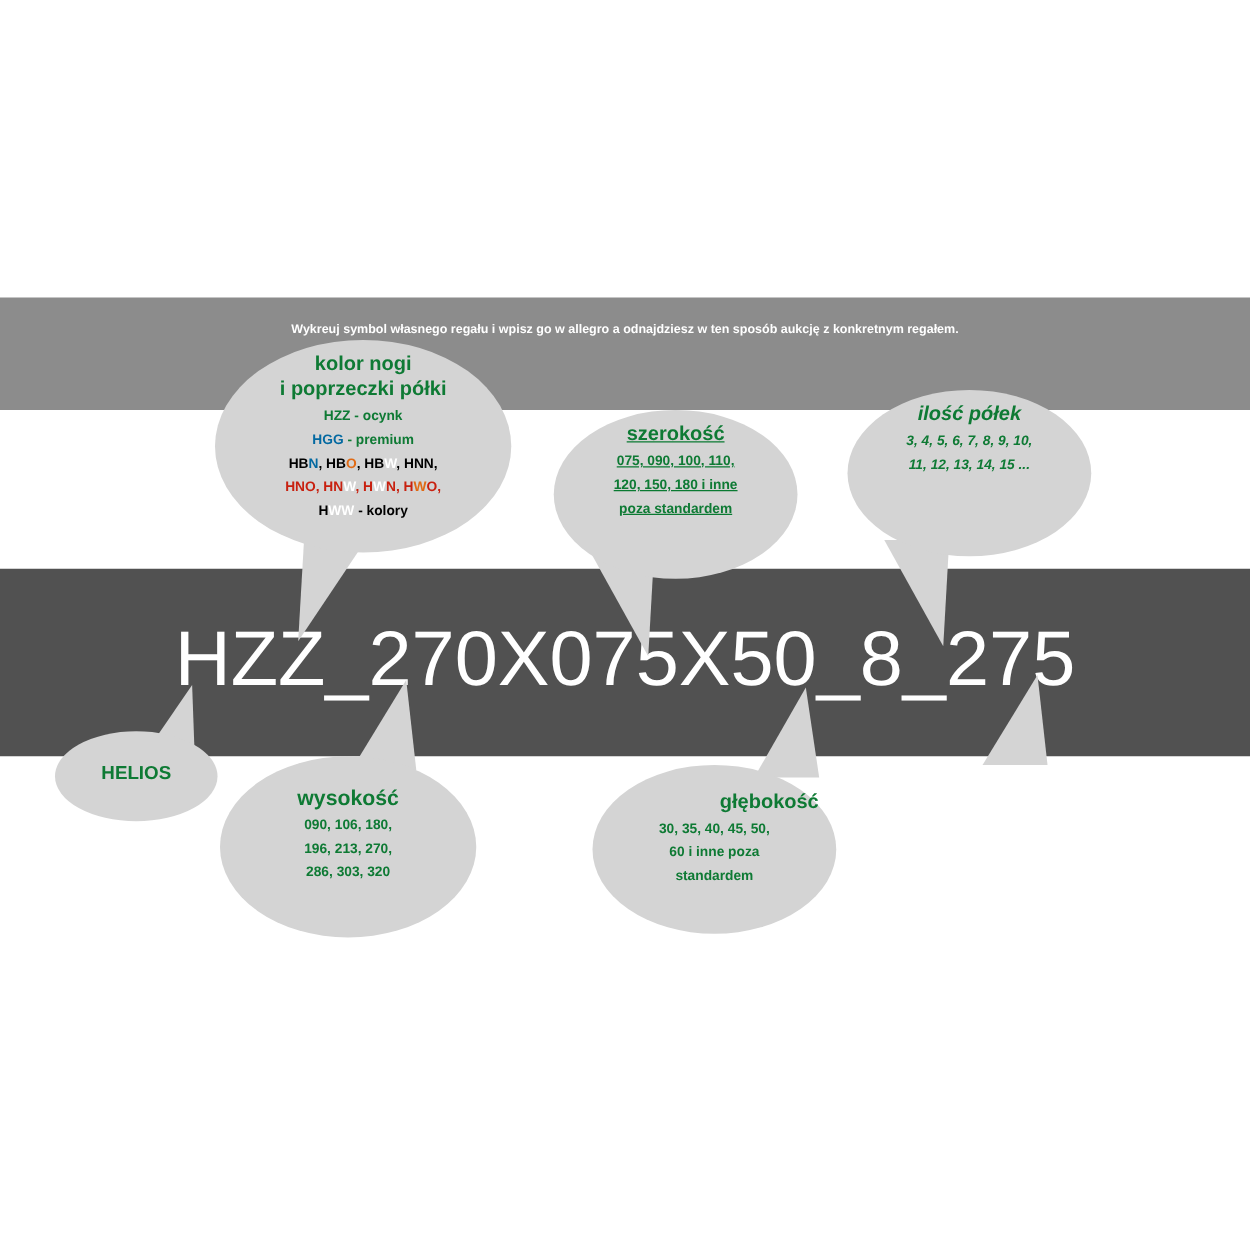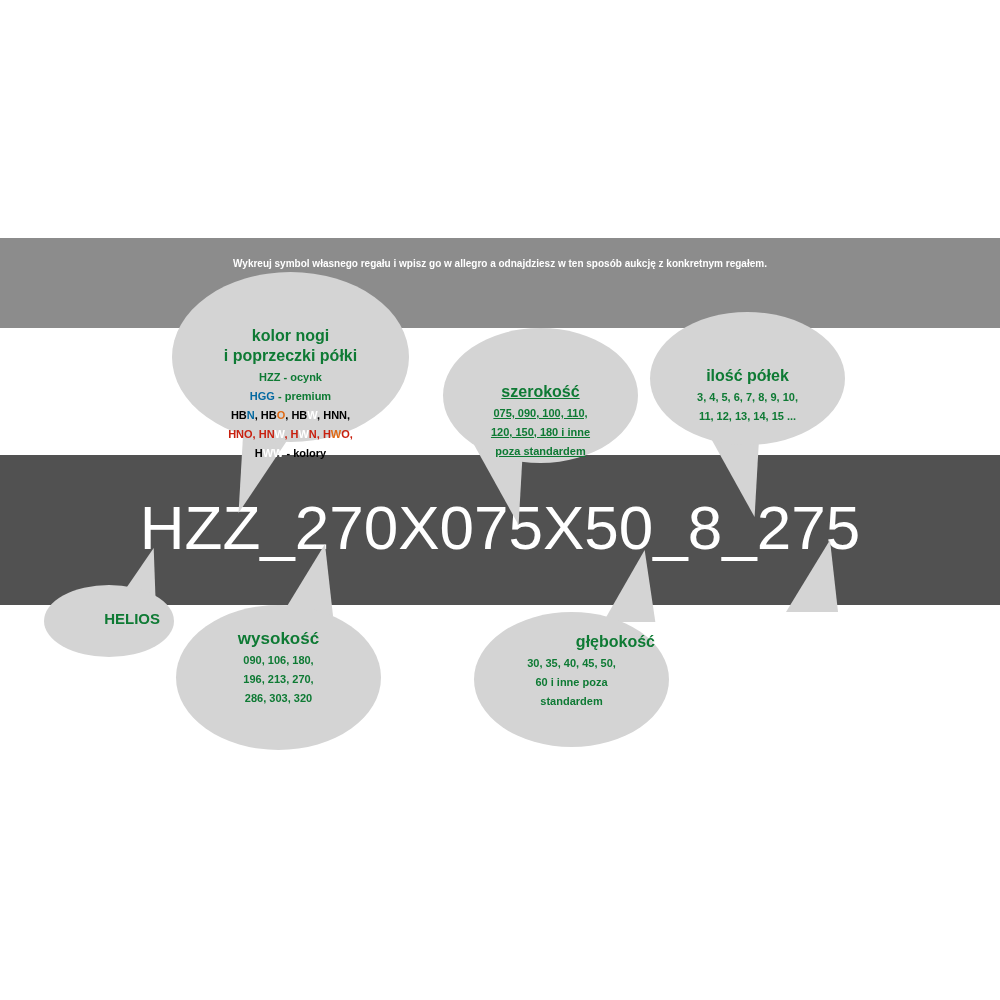--- a/index.html
+++ b/index.html
@@ -67,21 +67,20 @@
     box-sizing: border-box;
     text-align: center;
     padding: 10px 14px;
     color: #0a7a32;
   }
   .bubble .b-title {
     color: #0e7a34;
     font-weight: bold;
     font-size: 16px;
     line-height: 20px;
-    margin-top: 44px;
   }
   .bubble .b-body {
     color: #0e7a34;
     font-weight: bold;
     font-size: 11px;
     line-height: 19px;
     margin-top: 2px;
   }
   .bubble.small .b-title {
     font-size: 15px;
@@ -119,28 +118,28 @@
     transform: skewX(-20deg);
   }
   #bubble-szerokosc {
     left: 443px; top: 328px; width: 195px; height: 135px; text-decoration: underline;
   }
   #tail-szerokosc {
     left: 482px; top: 440px;
     transform: skewX(14deg);
   }
   #bubble-ilosc {
-    left: 650px; top: 312px; width: 195px; height: 133px;
+    left: 678px; top: 312px; width: 195px; height: 133px; font-style: italic;
   }
   #tail-ilosc {
     left: 718px; top: 432px;
     transform: skewX(14deg);
   }
   #bubble-helios {
-    left: 44px; top: 585px; width: 130px; height: 72px; text-align: right;
+    left: 44px; top: 585px; width: 130px; height: 72px;
   }
   #tail-helios {
     left: 116px; top: 548px;
     transform: skewX(-18deg);
   }
   #bubble-wysokosc {
     left: 176px; top: 605px; width: 205px; height: 145px;
   }
   #tail-wysokosc {
     left: 290px; top: 544px;

